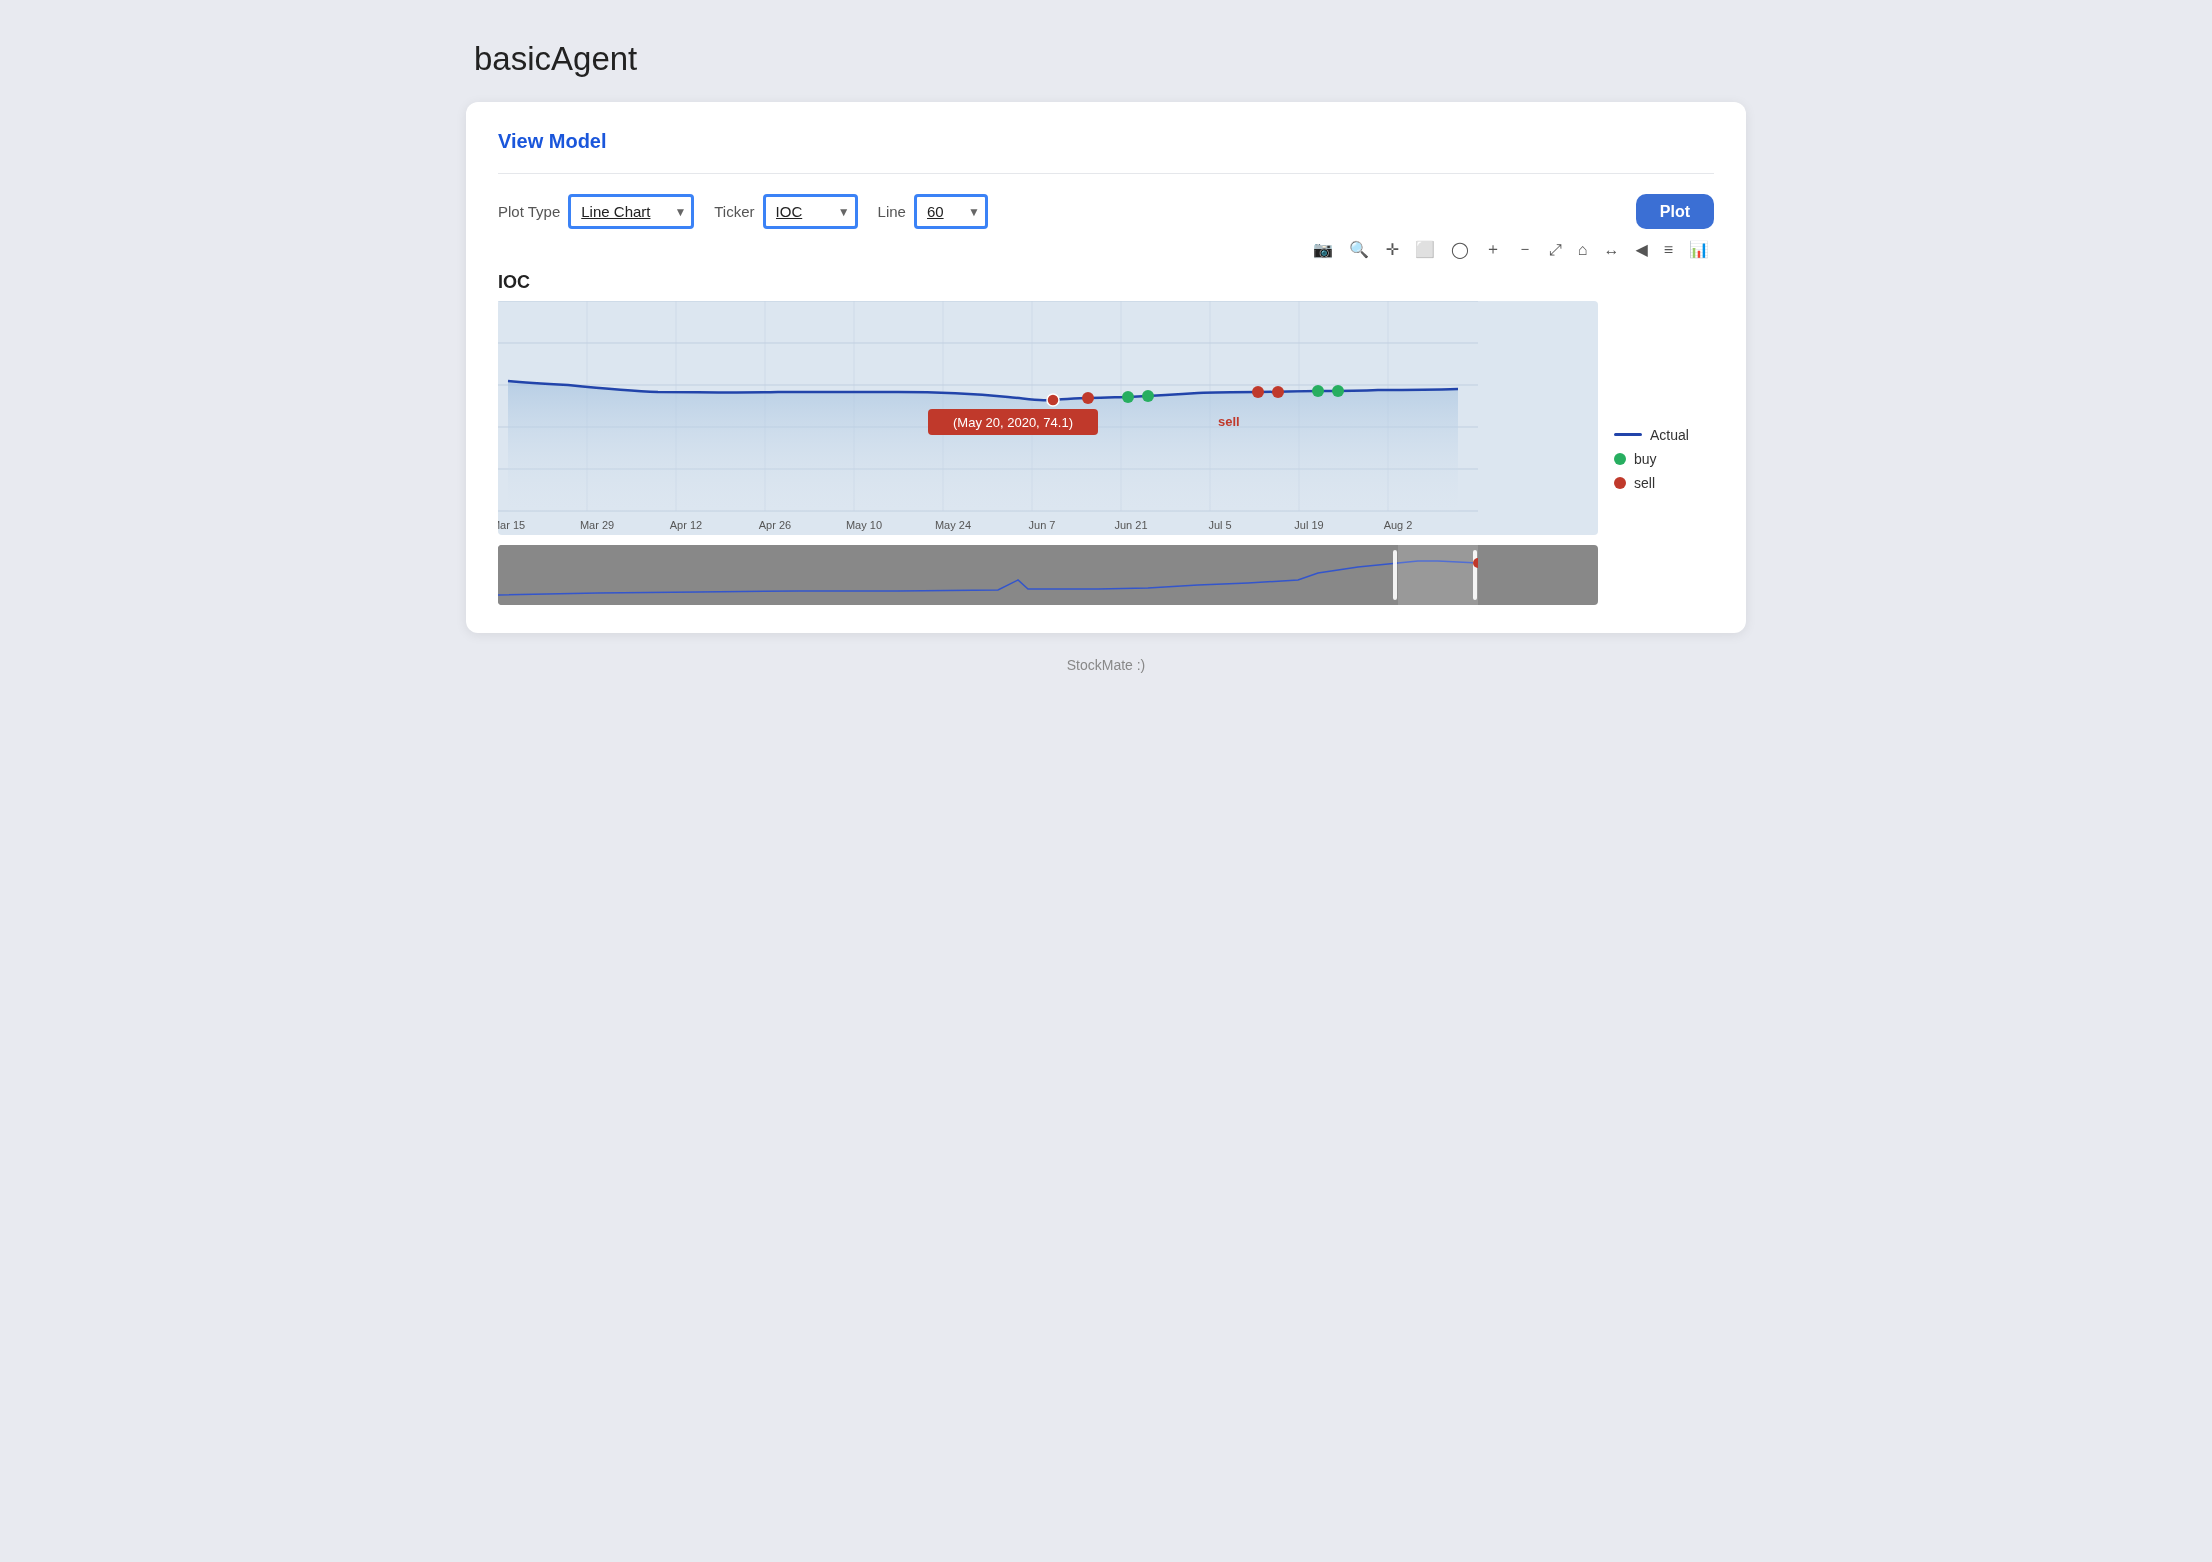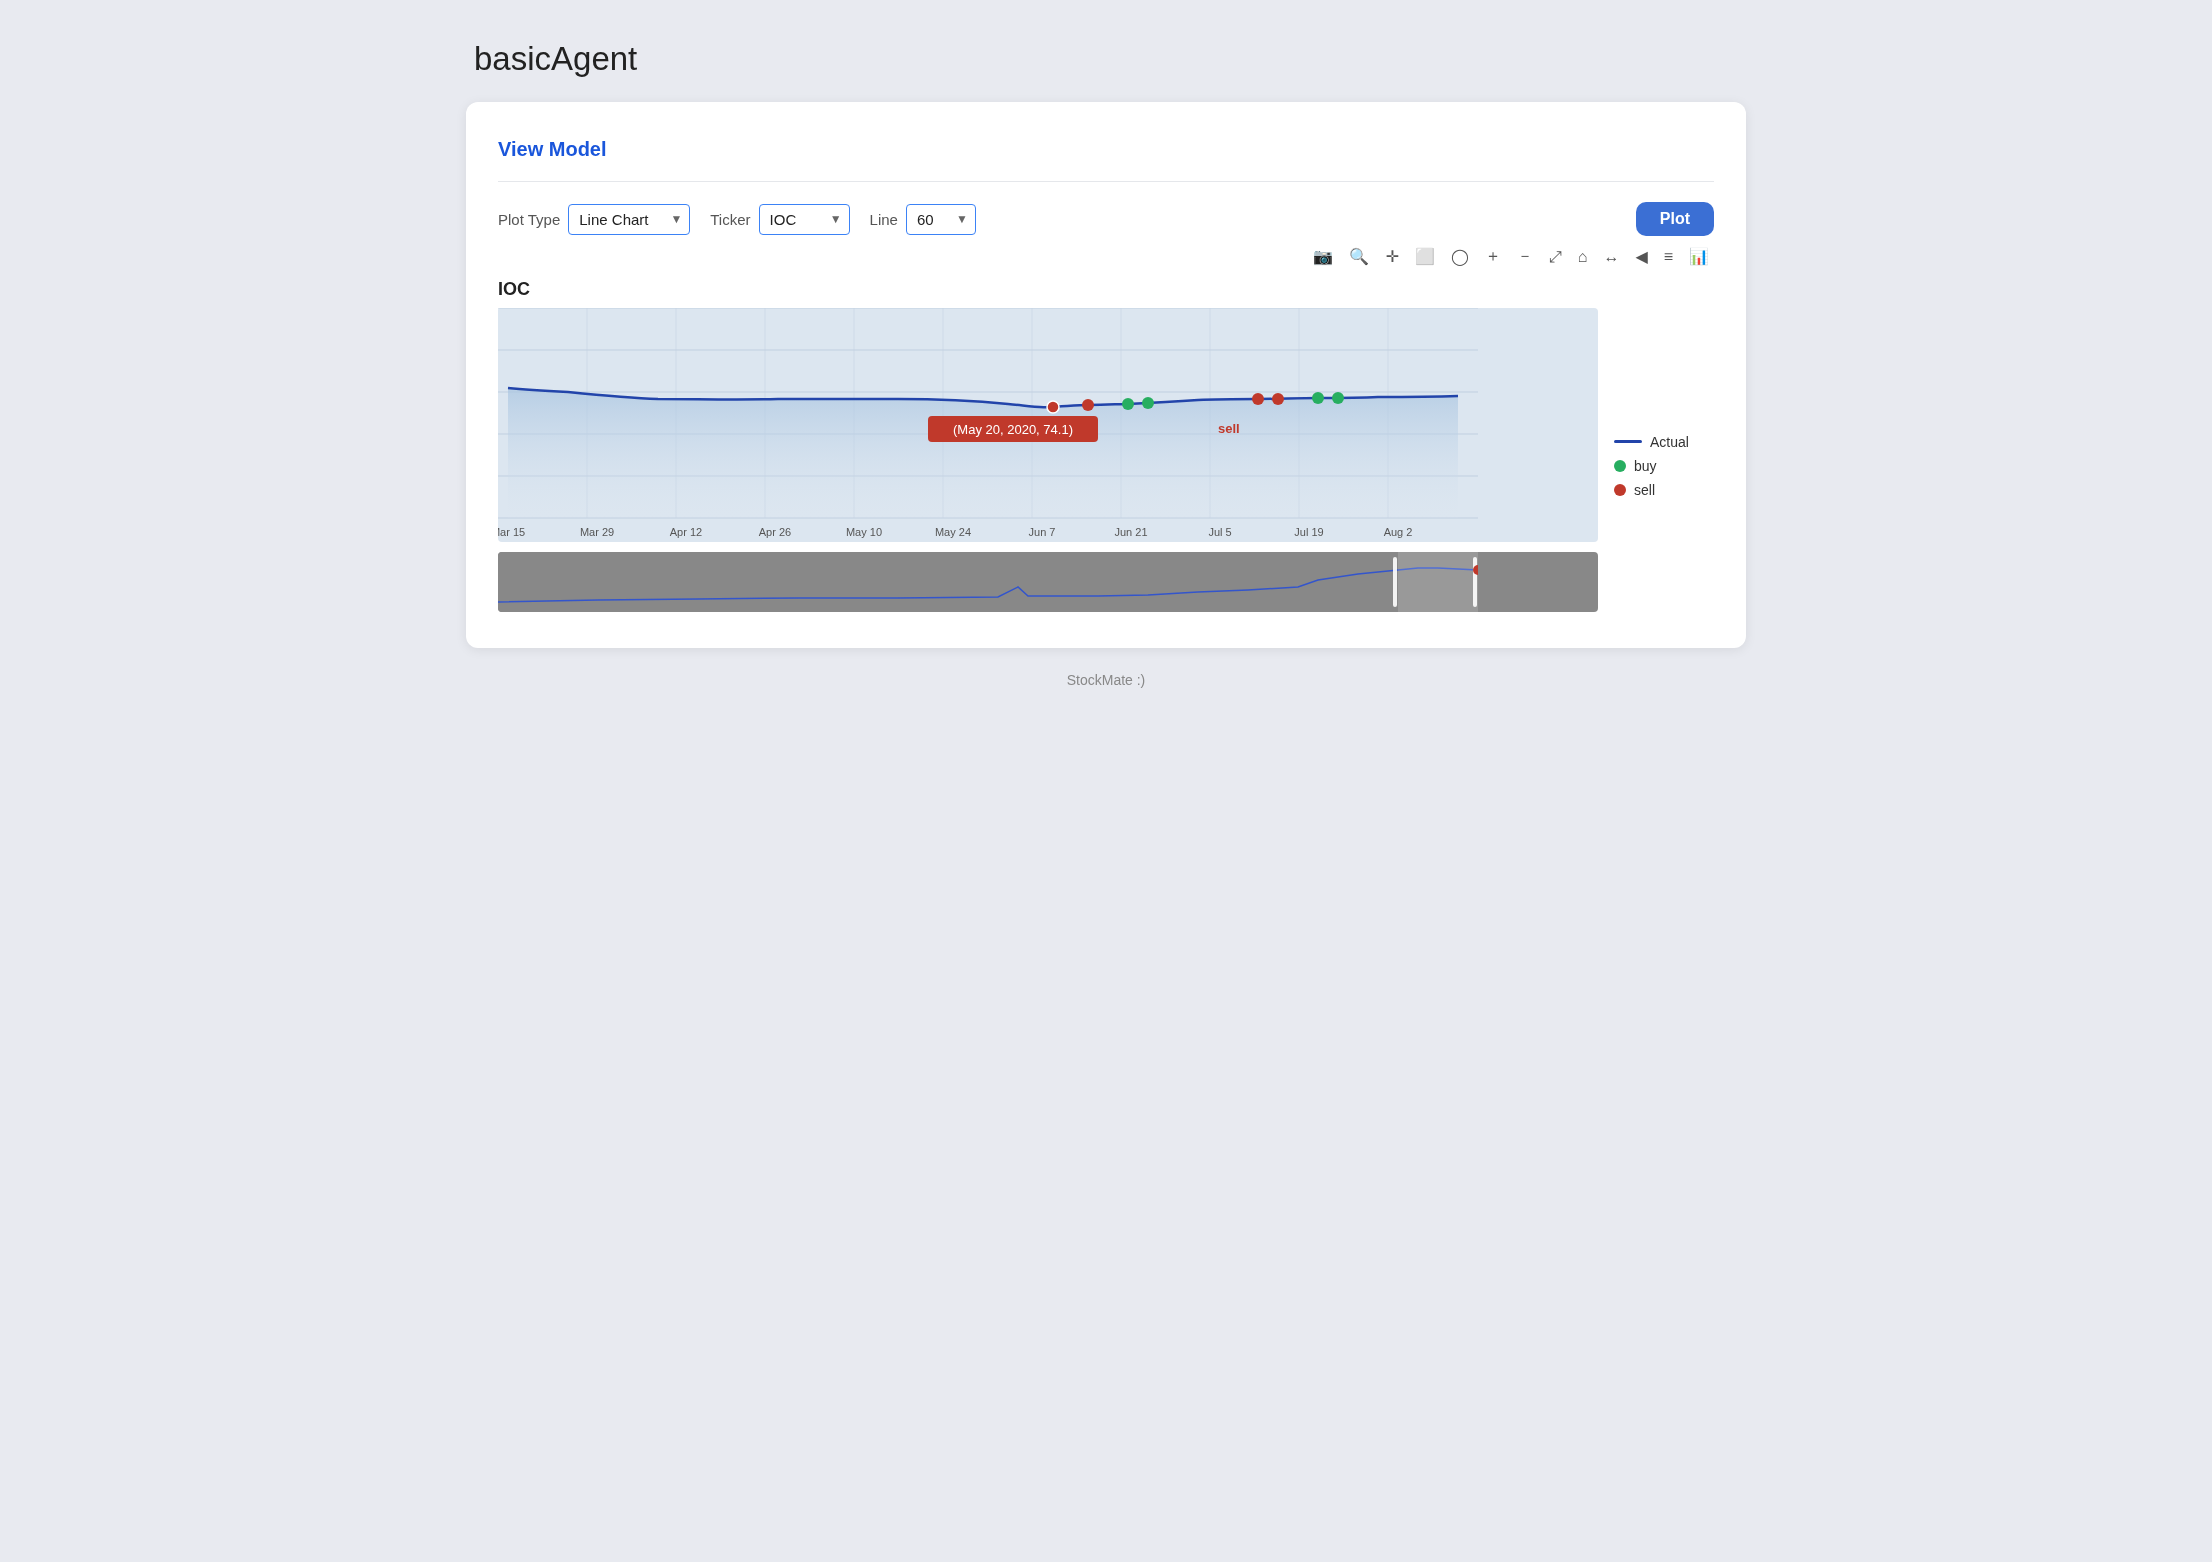--- a/index.html
+++ b/index.html
@@ -19,21 +19,21 @@
     .app-title {
       font-size: 33px;
       font-weight: 500;
       color: #222;
       margin-bottom: 24px;
       padding-left: 8px;
     }
     .card {
       background: #fff;
       border-radius: 12px;
-      padding: 36px 32px;
+      padding: 28px 32px;
       box-shadow: 0 2px 12px rgba(0,0,0,0.08);
     }
     .view-model-title {
       font-size: 20px;
       font-weight: 700;
       color: #1a56db;
       margin-bottom: 20px;
     }
     .divider {
       border: none;
@@ -56,28 +56,29 @@
       color: #555;
       white-space: nowrap;
     }
     .select-wrapper {
       position: relative;
       display: inline-flex;
       align-items: center;
     }
     .control-select {
       appearance: none;
-      border: 1px solid #3b82f6;
+      border: 3px solid #3b82f6;
       border-radius: 4px;
       padding: 6px 32px 6px 10px;
       font-size: 15px;
       color: #222;
       background: #fff;
       cursor: pointer;
       outline: none;
+      text-decoration: underline;
     }
     .select-arrow {
       position: absolute;
       right: 8px;
       pointer-events: none;
       font-size: 12px;
       color: #666;
     }
     .plot-button {
       background: #3b6fd4;

